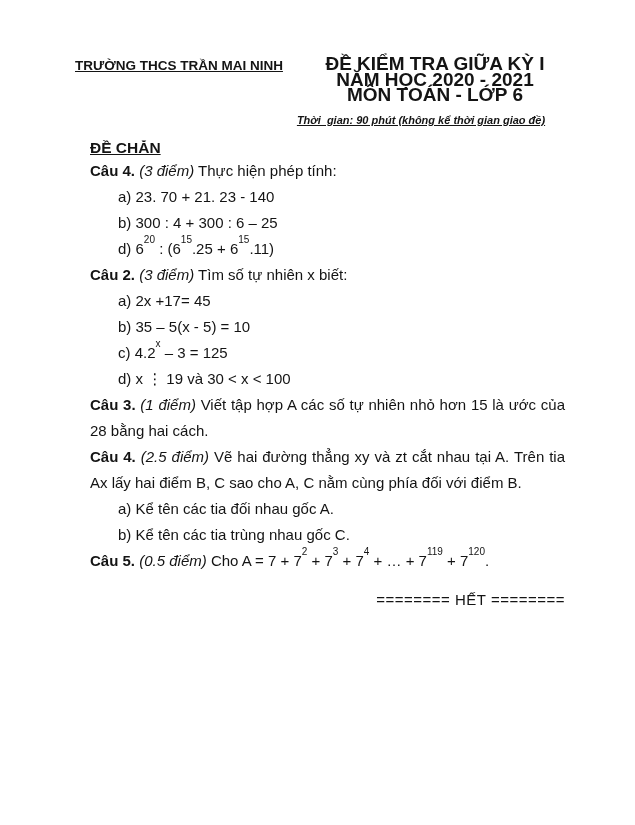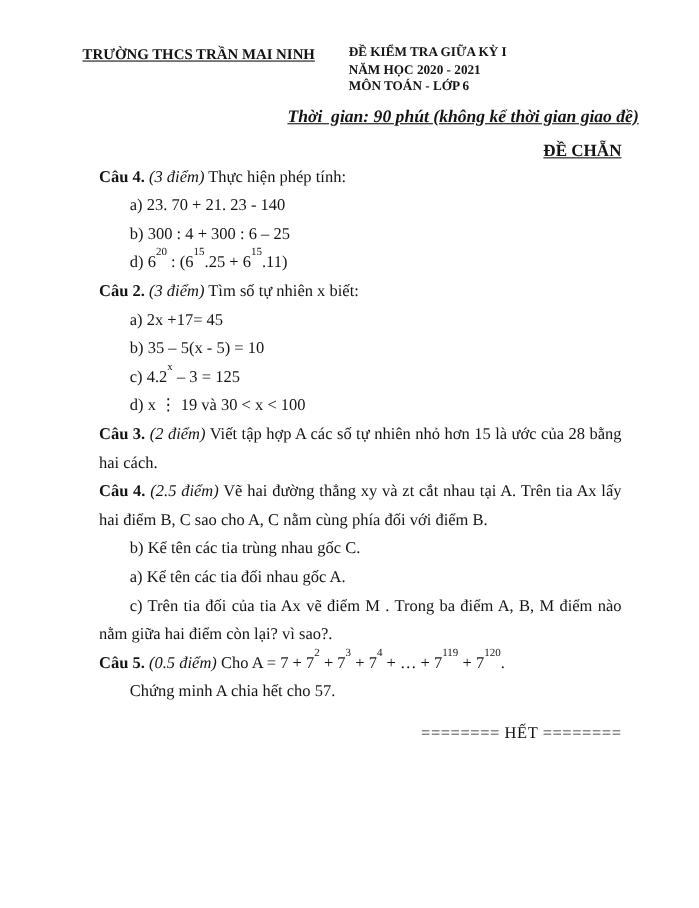--- a/index.html
+++ b/index.html
@@ -2,41 +2,41 @@
 <html><head>
 <meta charset="utf-8">
 <style>
   * { margin:0; padding:0; box-sizing:border-box; }
   html,body { background:#ffffff; }
   body { width:635px; height:825px; overflow:hidden; }
   .page {
     width:635px; height:825px;
     background:#ffffff;
     color:#141414;
-    font-family:Liberation Serif, serif;
+    font-family:Liberation Sans, sans-serif;
     font-size:15px;
-    padding:40px 70px 0 75px;
+    padding:56px 70px 0 75px;
   }
   .header { display:flex; align-items:flex-start; }
   .school {
     font-weight:bold; font-size:13.5px; white-space:nowrap;
     text-decoration:underline; padding-top:2px;
   }
   .title-block {
     width:236px; margin-left:auto; margin-right:12px;
-    text-align:left; font-weight:bold; font-size:12px; line-height:15.5px;
+    text-align:center; font-weight:bold; font-size:19px; line-height:15.5px;
   }
   .time {
     width:372px; margin-left:160px; margin-top:11px;
-    text-align:center; font-style:italic; font-weight:bold; font-size:16px;
+    text-align:center; font-style:italic; font-weight:bold; font-size:11px;
     text-decoration:underline; white-space:pre-wrap;
   }
   .variant {
     margin:13px 0 1px 15px;
-    font-weight:bold; font-size:15.5px; text-decoration:underline;text-align:right;
+    font-weight:bold; font-size:15.5px; text-decoration:underline;
   }
   .content { margin-left:15px; }
   .q-head { line-height:26px; text-align:justify; }
   .q-label { font-weight:bold; }
   .q-points { font-style:italic; }
   .q-item { line-height:26px; text-indent:28px; text-align:justify; }
   sup { font-size:10px; line-height:0; position:relative; top:-0.45em; }
   .footer {
     margin-top:17px; text-align:right; font-size:15px; letter-spacing:0.5px;
   }
@@ -69,31 +69,29 @@
 
   <div class="question">
     <p class="q-head"><span class="q-label">Câu 2.</span> <span class="q-points">(3 điểm)</span> <span class="q-text">Tìm số tự nhiên x biết:</span></p>
   <p class="q-item">a) 2x +17= 45</p>
         <p class="q-item">b) 35 – 5(x - 5) = 10</p>
         <p class="q-item">c) 4.2<sup>x</sup> – 3 = 125</p>
         <p class="q-item">d) x ⋮ 19 và 30 &lt; x &lt; 100</p>
       </div>
 
   <div class="question">
-    <p class="q-head"><span class="q-label">Câu 3.</span> <span class="q-points">(2 điểm)</span> <span class="q-text">Viết tập hợp A các số tự nhiên nhỏ hơn 15 là ước của 28 bằng hai cách.</span></p>
+    <p class="q-head"><span class="q-label">Câu 3.</span> <span class="q-points">(1 điểm)</span> <span class="q-text">Viết tập hợp A các số tự nhiên nhỏ hơn 15 là ước của 28 bằng hai cách.</span></p>
   </div>
 
   <div class="question">
     <p class="q-head"><span class="q-label">Câu 4.</span> <span class="q-points">(2.5 điểm)</span> <span class="q-text">Vẽ hai đường thẳng xy và zt cắt nhau tại A. Trên tia Ax lấy hai điểm B, C sao cho A, C nằm cùng phía đối với điểm B.</span></p>
-  <p class="q-item">b) Kể tên các tia trùng nhau gốc C.</p>
-        <p class="q-item">a) Kể tên các tia đối nhau gốc A.</p>
-        <p class="q-item">c) Trên tia đối của tia Ax vẽ điểm M . Trong ba điểm A, B, M điểm nào nằm giữa hai điểm còn lại? vì sao?.</p>
+  <p class="q-item">a) Kể tên các tia đối nhau gốc A.</p>
+        <p class="q-item">b) Kể tên các tia trùng nhau gốc C.</p>
       </div>
 
   <div class="question">
     <p class="q-head"><span class="q-label">Câu 5.</span> <span class="q-points">(0.5 điểm)</span> <span class="q-text">Cho  A = 7 + 7<sup>2</sup> + 7<sup>3</sup> + 7<sup>4</sup> + … + 7<sup>119</sup> + 7<sup>120</sup>.</span></p>
-  <p class="q-item">Chứng minh A chia hết cho 57.</p>
       </div>
 </div>
 
   <div class="footer">======== HẾT ========</div>
 
 </div>
 
 </body></html>

